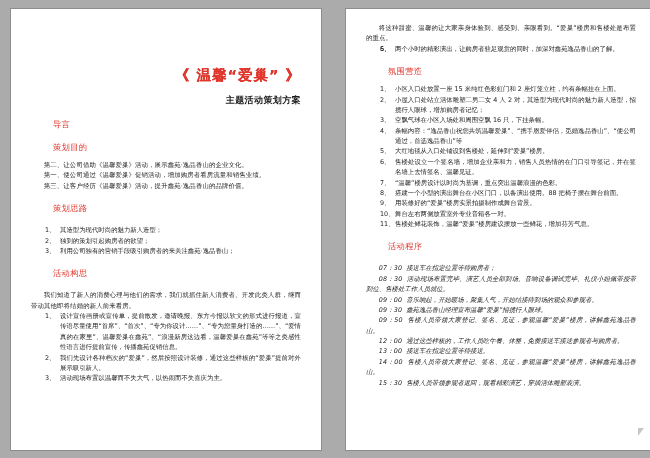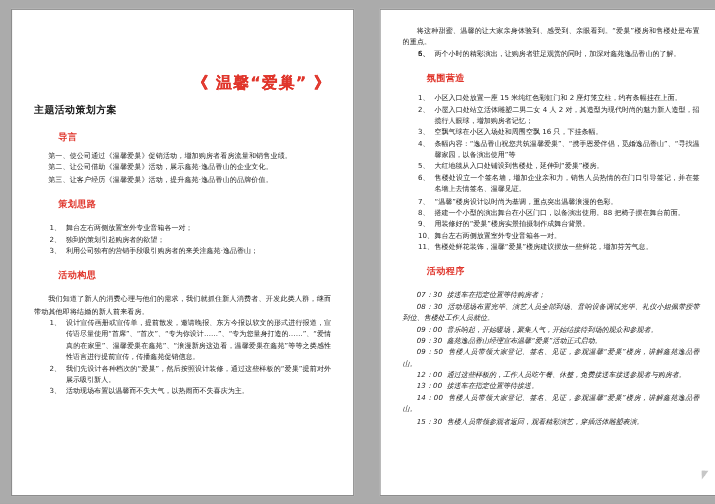--- a/index.html
+++ b/index.html
@@ -45,31 +45,31 @@
   .doc-title {
     text-align: right;
     color: #e0352b;
     font-weight: bold;
     font-size: 14.5px;
     letter-spacing: 1px;
     margin: 43px 0 0 0;
     text-shadow: 0 0 0.4px #e0352b;
   }
   .doc-subtitle {
-    text-align: left;
+    text-align: right;
     color: #1a1a1a;
     font-weight: bold;
     font-size: 9px;
     margin: 9px 0 0 0;
     letter-spacing: 0.4px;
   }
 
   .section-head {
     color: #e0352b;
-    font-weight: bold;
+    font-weight: normal;
     font-size: 8.3px;
     margin: 12px 0 7px 22px;
     letter-spacing: 0.3px;
   }
 
   .para {
     color: #1c1c1c;
     font-size: 6.4px;
     line-height: 1.62;
     margin: 0 0 0 0;
@@ -143,28 +143,29 @@
 <div class="viewer">
 
   <div class="page page-left">
     <div class="page-inner">
 
       <div class="doc-title">《 温馨“爱巢” 》</div>
       <div class="doc-subtitle">主题活动策划方案</div>
 
       <div class="section-head">导言</div>
 
+      <div class="section-head">策划目的</div>
+      <p class="para">第二、让公司借助《温馨爱巢》活动，展示鑫苑·逸品香山的企业文化。</p>
       <p class="para">第一、使公司通过《温馨爱巢》促销活动，增加购房者看房流量和销售业绩。</p>
-      <p class="para">第二、让公司借助《温馨爱巢》活动，展示鑫苑·逸品香山的企业文化。</p>
       <p class="para">第三、让客户经历《温馨爱巢》活动，提升鑫苑·逸品香山的品牌价值。</p>
 
       <div class="section-head">策划思路</div>
       <div class="spacer-sm"></div>
       <ul class="numlist">
-        <li><span class="num">1、</span><span>舞台左右两侧放置室外专业音箱各一对；</span></li>
+        <li><span class="num">1、</span><span>其造型为现代时尚的魅力新人造型；</span></li>
         <li><span class="num">2、</span><span>独到的策划引起购房者的欲望；</span></li>
         <li><span class="num">3、</span><span>利用公司独有的营销手段吸引购房者的来关注鑫苑·逸品香山；</span></li>
       </ul>
 
       <div class="section-head">活动构思</div>
       <div class="spacer-sm"></div>
       <p class="para">我们知道了新人的消费心理与他们的需求，我们就抓住新人消费者、开发此类人群，继而带动其他即将结婚的新人前来看房。</p>
       <ul class="numlist">
         <li><span class="num">1、</span><span>设计宣传画册或宣传单，提前散发，邀请晚报、东方今报以软文的形式进行报道，宣传语尽量使用“首席”、“首次”、“专为你设计……”、“专为您量身打造的……”、“爱情真的在家里”、温馨爱巢在鑫苑”、“浪漫新房这边看，温馨爱巢在鑫苑”等等之类感性性语言进行提前宣传，传播鑫苑促销信息。</span></li>
         <li><span class="num">2、</span><span>我们先设计各种档次的“爱巢”，然后按照设计装修，通过这些样板的“爱巢”提前对外展示吸引新人。</span></li>
@@ -182,37 +183,37 @@
       <ul class="numlist">
         <li><span class="num">5、</span></li>
         <li><span class="num">6、</span><span>两个小时的精彩演出，让购房者驻足观赏的同时，加深对鑫苑逸品香山的了解。</span></li>
       </ul>
 
       <div class="section-head">氛围营造</div>
       <ul class="numlist">
         <li><span class="num">1、</span><span>小区入口处放置一座 15 米纯红色彩虹门和 2 座灯笼立柱，约有条幅挂在上面。</span></li>
         <li><span class="num">2、</span><span>小屋入口处站立活体雕塑二男二女 4 人 2 对，其造型为现代时尚的魅力新人造型，招揽行人眼球，增加购房者记忆；</span></li>
         <li><span class="num">3、</span><span>空飘气球在小区入场处和周围空飘 16 只，下挂条幅。</span></li>
-        <li><span class="num">4、</span><span>条幅内容：“逸品香山祝您共筑温馨爱巢”、“携手恩爱伴侣，觅婚逸品香山”、“寻找温馨家园，以备演出使用”等</span></li>
+        <li><span class="num">4、</span><span>条幅内容：“逸品香山祝您共筑温馨爱巢”、“携手恩爱伴侣，觅婚逸品香山”、“使公司通过，首选逸品香山”等</span></li>
         <li><span class="num">5、</span><span>大红地毯从入口处铺设到售楼处，延伸到“爱巢”楼房。</span></li>
         <li><span class="num">6、</span><span>售楼处设立一个签名墙，增加企业亲和力，销售人员热情的在门口引导签记，并在签名墙上去情签名、温馨见证。</span></li>
         <li><span class="num">7、</span><span>“温馨”楼房设计以时尚为基调，重点突出温馨浪漫的色彩。</span></li>
         <li><span class="num">8、</span><span>搭建一个小型的演出舞台在小区门口，以备演出使用。88 把椅子摆在舞台前面。</span></li>
         <li><span class="num">9、</span><span>用装修好的“爱巢”楼房实景拍摄制作成舞台背景。</span></li>
         <li class="wideitem"><span class="num">10、</span><span>舞台左右两侧放置室外专业音箱各一对。</span></li>
         <li class="wideitem"><span class="num">11、</span><span>售楼处鲜花装饰，温馨“爱巢”楼房建议摆放一些鲜花，增加芬芳气息。</span></li>
       </ul>
 
       <div class="section-head">活动程序</div>
       <div class="spacer-sm"></div>
       <ul class="timelist">
         <li><span class="t">07：30</span>&nbsp;&nbsp;<span>接送车在指定位置等待购房者；</span></li>
         <li><span class="t">08：30</span>&nbsp;&nbsp;<span>活动现场布置完毕、演艺人员全部到场、音响设备调试完毕、礼仪小姐佩带授带到位、售楼处工作人员就位。</span></li>
         <li><span class="t">09：00</span>&nbsp;&nbsp;<span>音乐响起，开始暖场，聚集人气，开始结接待到场的观众和参观者。</span></li>
-        <li><span class="t">09：30</span>&nbsp;&nbsp;<span>鑫苑逸品香山经理宣布温馨“爱巢”活动正式启动。</span></li>
+        <li><span class="t">09：30</span>&nbsp;&nbsp;<span>鑫苑逸品香山经理宣布温馨“爱巢”招揽行人眼球。</span></li>
         <li><span class="t">09：50</span>&nbsp;&nbsp;<span>售楼人员带领大家登记、签名、见证，参观温馨“爱巢”楼房，讲解鑫苑逸品香山。</span></li>
         <li><span class="t">12：00</span>&nbsp;&nbsp;<span>通过这些样板的，工作人员吃午餐、休整，免费接送车接送参观者与购房者。</span></li>
         <li><span class="t">13：00</span>&nbsp;&nbsp;<span>接送车在指定位置等待接送。</span></li>
         <li><span class="t">14：00</span>&nbsp;&nbsp;<span>售楼人员带领大家登记、签名、见证，参观温馨“爱巢”楼房，讲解鑫苑逸品香山。</span></li>
         <li><span class="t">15：30</span>&nbsp;&nbsp;<span>售楼人员带领参观者返回，观看精彩演艺，穿插活体雕塑表演。</span></li>
       </ul>
 
       <div class="cursor-dot"></div>
     </div>
   </div>

